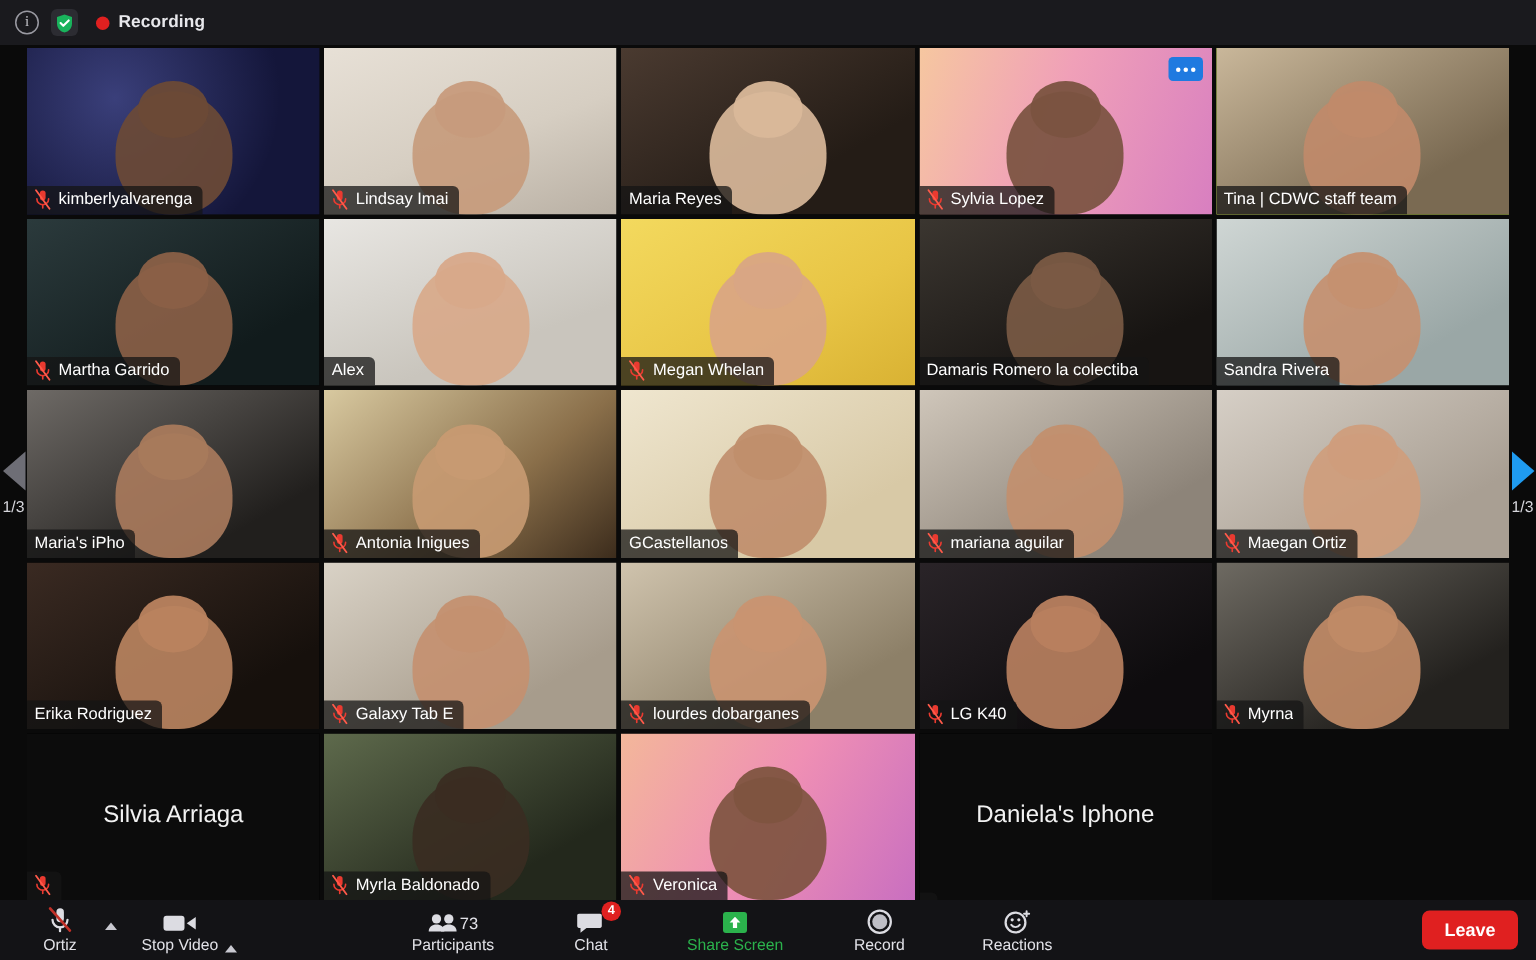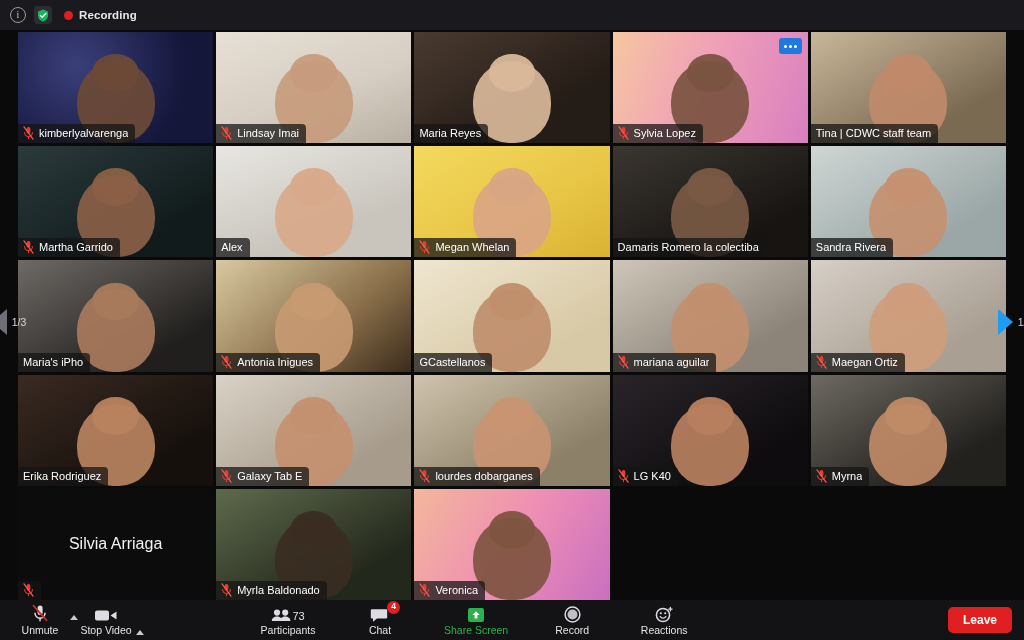--- a/index.html
+++ b/index.html
@@ -41,21 +41,21 @@
   .mic{ flex:0 0 auto; width:11px; height:14px; }
   .centername{ position:absolute; inset:0; display:flex; align-items:center; justify-content:center;
                font-size:16px; color:#f2f2f2; }
   .more-btn{ position:absolute; top:6px; right:6px; width:23px; height:16px; background:#1f7ae0;
              border-radius:3px; display:flex; align-items:center; justify-content:center;
              gap:2px; z-index:5; cursor:pointer; }
   .more-btn i{ width:3px; height:3px; background:#fff; border-radius:50%; display:block; }
 
   
   .pager{ position:absolute; top:276px; width:18px; height:92px; display:flex;
-          flex-direction:row; align-items:center; justify-content:center; gap:5px; z-index:9;
+          flex-direction:column; align-items:center; justify-content:center; gap:5px; z-index:9;
           cursor:pointer; }
   .pager.left{ left:0; } .pager.right{ right:0; }
   .tri{ width:0; height:0; }
   .tri.l{ border-top:13px solid transparent; border-bottom:13px solid transparent;
           border-right:15px solid #6e6e76; }
   .tri.r{ border-top:13px solid transparent; border-bottom:13px solid transparent;
           border-left:15px solid #1f9bf0; }
   .pgn{ font-size:10.5px; color:#d6d6dc; }
 
   
@@ -380,20 +380,28 @@
         <div class="namebar">
               <svg class="mic" viewBox="0 0 11 14">
   <rect x="3.6" y="1" width="3.8" height="6.6" rx="1.9" fill="#ea3a30"></rect>
   <path d="M1.6 6.6a3.9 3.9 0 0 0 7.8 0" stroke="#ea3a30" stroke-width="1.1" fill="none" stroke-linecap="round"></path>
   <path d="M5.5 10.4v2.2" stroke="#ea3a30" stroke-width="1.1" stroke-linecap="round"></path>
   <path d="M1 .8 10 13.2" stroke="#ff5a4a" stroke-width="1.2" stroke-linecap="round"></path>
           </svg>
               <span class="nm">Veronica</span>
             </div>
       </div>
+      <div class="tile">
+        <div class="bg" style="background:#0c0c0c"></div>
+        <div class="centername">Daniela's Iphone</div>
+        <div class="namebar">
+              
+              
+            </div>
+      </div>
     </div>
 
   <div class="pager left">
     <div class="tri l"></div>
     <div class="pgn">1/3</div>
   </div>
   <div class="pager right">
     <div class="tri r"></div>
     <div class="pgn">1/3</div>
   </div>
@@ -403,26 +411,26 @@
     <div class="ctl-group" style="margin-left:12px;">
       <div class="bb-item">
         <div class="bb-ico">
           <svg width="20" height="19" viewBox="0 0 20 19">
             <rect x="7.6" y="1.5" width="5" height="9.4" rx="2.5" fill="#dcdce2"></rect>
             <path d="M5 9.2a5 5 0 0 0 10 0" stroke="#dcdce2" stroke-width="1.5" fill="none" stroke-linecap="round"></path>
             <path d="M10 14.2v2.6" stroke="#dcdce2" stroke-width="1.5" stroke-linecap="round"></path>
             <path d="M3.4 1.6 16.6 16.4" stroke="#c03028" stroke-width="1.8" stroke-linecap="round"></path>
           </svg>
         </div>
-        <div class="bb-lab">Unmute</div>
+        <div class="bb-lab">Ortiz</div>
       </div>
       <div class="caret"></div>
     </div>
 
-    <div class="ctl-group" style="align-items:flex-end;">
+    <div class="ctl-group" style="margin-left:14px;align-items:flex-end;">
       <div class="bb-item">
         <div class="bb-ico">
           <svg width="24" height="15" viewBox="0 0 24 15">
             <rect x="1" y="2.5" width="14" height="10" rx="2" fill="#dcdce2"></rect>
             <path d="M16.5 7.5 22.5 3.4v8.2z" fill="#dcdce2"></path>
           </svg>
         </div>
         <div class="bb-lab">Stop Video</div>
       </div>
       <div class="caret"></div>

